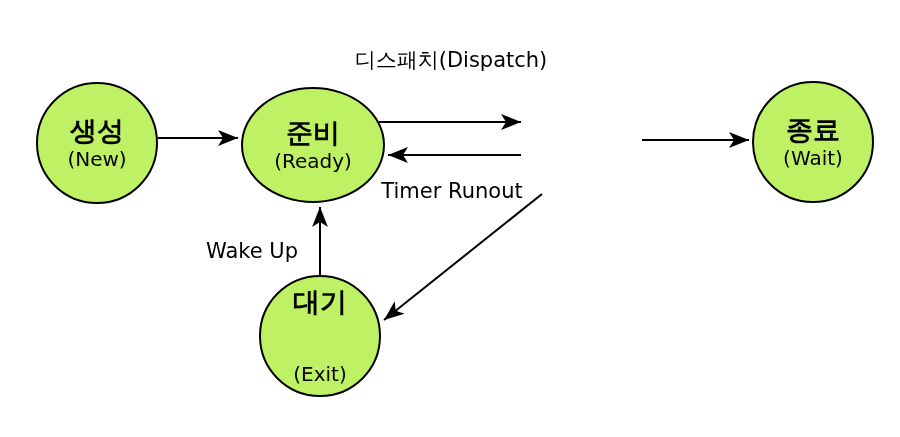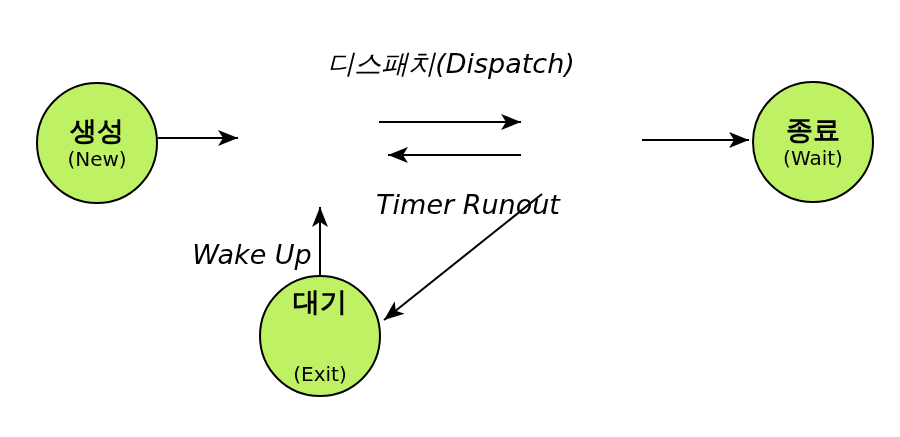--- a/index.html
+++ b/index.html
@@ -38,34 +38,33 @@
   }
   .node-en {
     font-weight: normal;
     font-size: 20px;
     line-height: 1.2;
     white-space: nowrap;
   }
   .edge-label {
     position: absolute;
     transform: translateX(-50%);
-    font-size: 27px;
+    font-size: 21px;
     line-height: 1.1;
     white-space: nowrap;
-    font-style: italic;
   }
   
   .node-new   { left: 36px;  top: 82px;  width: 122px; height: 122px; }
   .node-ready { left: 241px; top: 87px;  width: 144px; height: 116px; }
   .node-run   { left: 520px; top: 86px;  width: 122px; height: 122px; }
   .node-exit  { left: 752px; top: 81px;  width: 122px; height: 122px; }
   .node-wait  { left: 259px; top: 275px; width: 122px; height: 122px; gap: 44px; }
   
   .label-dispatch { left: 451px; top: 49px;  }
-  .label-timer    { left: 452px; top: 190px; margin-left: 16px; }
+  .label-timer    { left: 452px; top: 180px; }
   .label-wakeup   { left: 252px; top: 240px; text-align: center; }
 </style>
 </head>
 <body>
 
 <div class="canvas">
 
   <svg class="edges-layer" width="900" height="437" viewBox="0 0 900 437" xmlns="http://www.w3.org/2000/svg">
     <defs>
       <marker id="arrow" markerUnits="userSpaceOnUse" markerWidth="22" markerHeight="18" refX="20" refY="9" orient="auto">
@@ -78,20 +77,24 @@
     <line x1="642" y1="140" x2="749" y2="140" stroke="#000000" stroke-width="2" marker-end="url(#arrow)"></line>
     <line x1="542" y1="194" x2="384" y2="320" stroke="#000000" stroke-width="2" marker-end="url(#arrow)"></line>
     <line x1="320" y1="276" x2="320" y2="207" stroke="#000000" stroke-width="2" marker-end="url(#arrow)"></line>
   </svg>
 
   <div class="node node-new">
     <span class="node-ko">생성</span>
     <span class="node-en">(New)</span>
   </div>
 
+  <div class="node node-ready">
+    <span class="node-ko">준비</span>
+    <span class="node-en">(Ready)</span>
+  </div>
 
 
   <div class="node node-exit">
     <span class="node-ko">종료</span>
     <span class="node-en">(Wait)</span>
   </div>
 
   <div class="node node-wait">
     <span class="node-ko">대기</span>
     <span class="node-en">(Exit)</span>

